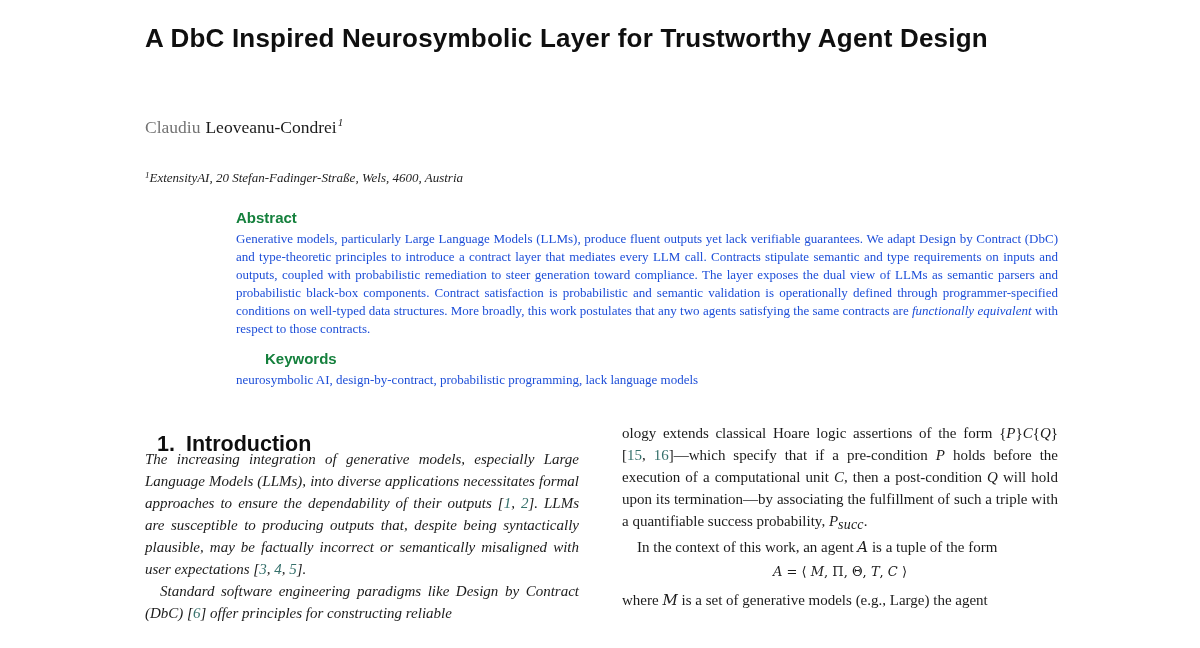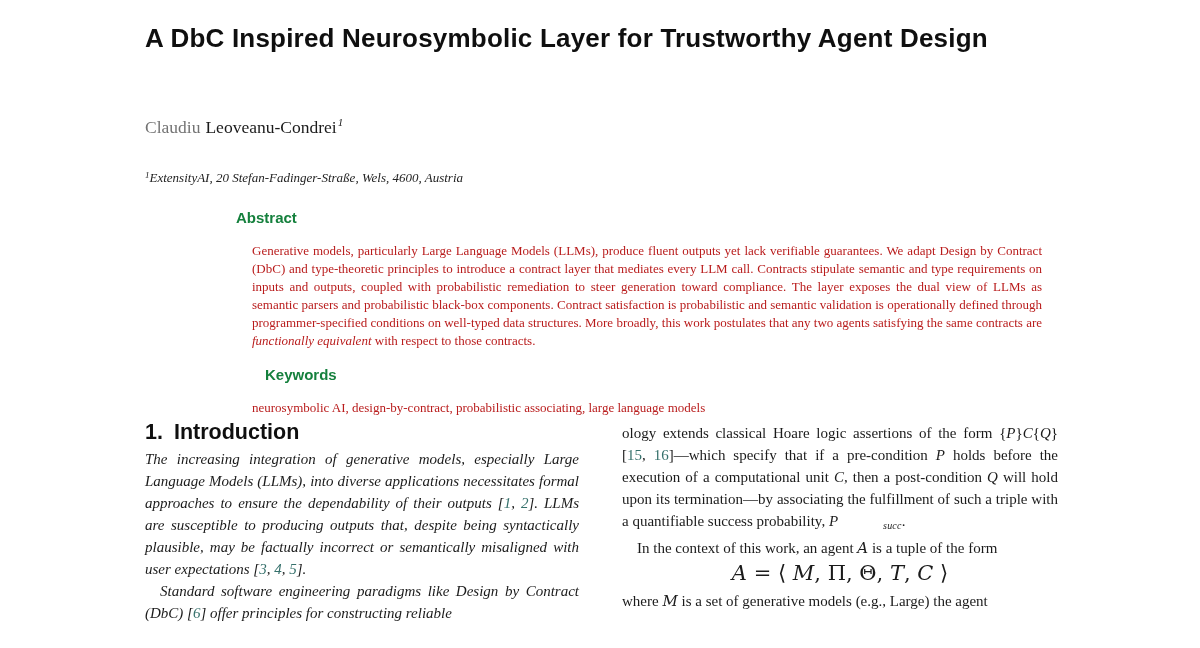--- a/index.html
+++ b/index.html
@@ -39,51 +39,51 @@
   .affil-sup { font-size: 9px; position: relative; top: -4px; }
   .front {
     position: absolute; left: 236px; top: 209px; width: 822px;
   }
   .front-head {
     margin: 0 0 4px 0;
     font-family: "Liberation Sans", sans-serif;
     font-weight: 700; font-size: 15px; color: #15803d;
   }
   .front-body {
-    margin: 16px; font-size: 13px; line-height: 18px;
-    text-align: justify; color: #b91c1c;
+    margin: 0; font-size: 13px; line-height: 18px;
+    text-align: justify; color: #1d4ed8;
   }
   .kw-head { margin-top: 12px; margin-left: 29px; }
   .section-heading {
     position: absolute; left: 145px; top: 420px;
-    margin: 0;
+    margin: 12px;
     font-family: "Liberation Sans", sans-serif;
     font-weight: 700; font-size: 21.5px; color: #0f0f0f;
   }
   .section-number { margin-right: 11px; }
   .col {
     position: absolute; width: 434px;
     font-size: 15px; line-height: 22px;
     text-align: justify; color: #1b1b1b;
   }
   .col p { margin: 0; }
   .col .indent { text-indent: 15px; }
   .col-left { left: 145px; top: 448px; font-style: italic; }
   .col-right { left: 622px; top: 422px; width: 436px; }
   .equation {
     text-align: center; margin: 3px 0 6px 0;
-    font-size: 21px;
+    font-size: 13px;
     font-family: "DejaVu Serif", serif;
   }
   .seg-cite { color: var(--cite-color, #35706b); }
   .seg-i { font-style: italic; }
   .seg-scr { font-style: italic; font-family: "DejaVu Serif", serif; }
   .seg-sub {
-    font-style: italic; font-size: 10px;
-    vertical-align: -3px; letter-spacing: 0.2px; margin-left: 45px;
+    font-style: italic; font-size: 14px;
+    vertical-align: -3px; letter-spacing: 0.2px;
   }
 </style>
 </head>
 <body>
 
 <div class="page">
 
   <h1 class="title">A DbC Inspired Neurosymbolic Layer for Trustworthy Agent Design</h1>
 
   <div class="author-line">
@@ -91,21 +91,21 @@
   </div>
 
   <div class="affiliation-line">
     <span class="affil-sup">1</span><span>ExtensityAI, 20 Stefan-Fadinger-Straße, Wels, 4600, Austria</span>
   </div>
 
   <div class="front">
     <h2 class="front-head">Abstract</h2>
     <p class="front-body"><span>Generative models, particularly Large Language Models (LLMs), produce fluent outputs yet lack verifiable guarantees. We adapt Design by Contract (DbC) and type-theoretic principles to introduce a contract layer that mediates every LLM call. Contracts stipulate semantic and type requirements on inputs and outputs, coupled with probabilistic remediation to steer generation toward compliance. The layer exposes the dual view of LLMs as semantic parsers and probabilistic black-box components. Contract satisfaction is probabilistic and semantic validation is operationally defined through programmer-specified conditions on well-typed data structures. More broadly, this work postulates that any two agents satisfying the same contracts are </span><span class="seg-i">functionally equivalent</span><span> with respect to those contracts.</span></p>
     <h2 class="front-head kw-head">Keywords</h2>
-    <p class="front-body">neurosymbolic AI, design-by-contract, probabilistic associating, large language models</p>
+    <p class="front-body">neurosymbolic AI, design-by-contract, probabilistic programming, lack language models</p>
   </div>
 
   <h3 class="section-heading">
     <span class="section-number">1.</span><span>Introduction</span>
   </h3>
 
   <div class="col col-left">
     <p><span>The increasing integration of generative models, especially Large Language Models (LLMs), into diverse applications necessitates formal approaches to ensure the dependability of their outputs [</span><span class="seg-cite">1</span><span>, </span><span class="seg-cite">2</span><span>]. LLMs are susceptible to producing outputs that, despite being syntactically plausible, may be factually incorrect or semantically misaligned with user expectations [</span><span class="seg-cite">3</span><span>, </span><span class="seg-cite">4</span><span>, </span><span class="seg-cite">5</span><span>].</span></p>
     <p class="indent"><span>Standard software engineering paradigms like Design by Contract (DbC) [</span><span class="seg-cite">6</span><span>] offer principles for constructing reliable</span></p>
   </div>

